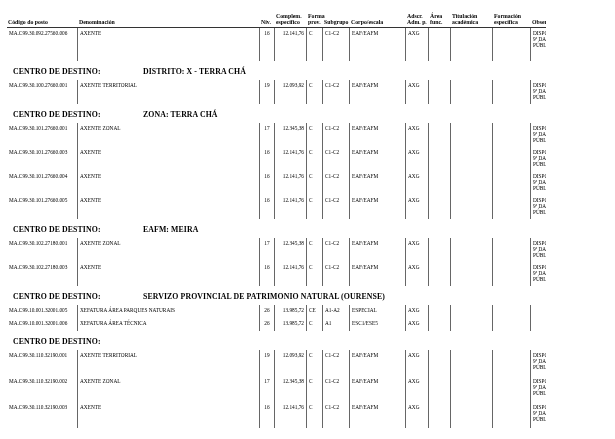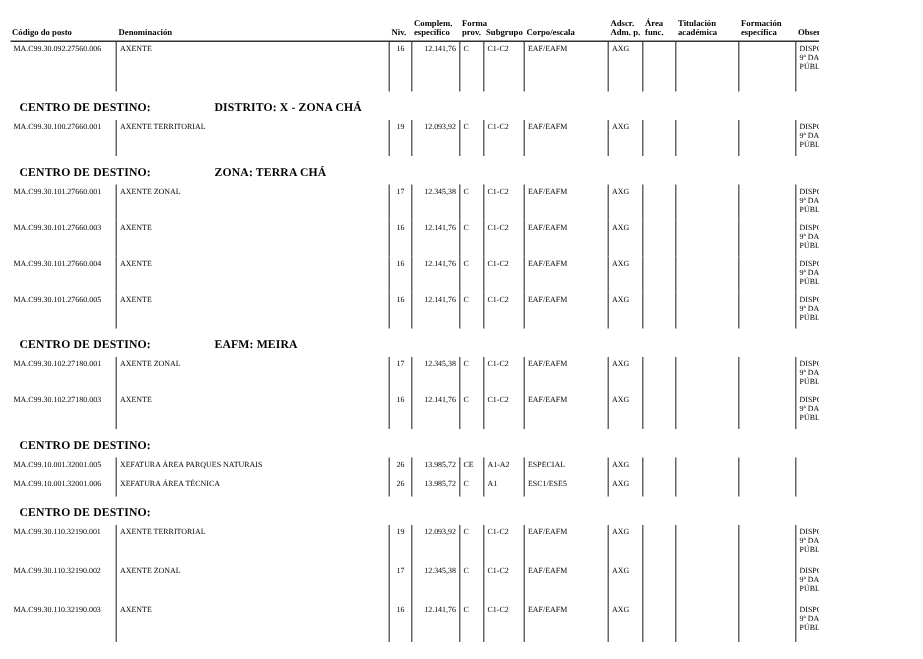--- a/index.html
+++ b/index.html
@@ -60,21 +60,21 @@
         <div class="cell col-adscr">AXG</div>
         <div class="cell col-area"></div>
         <div class="cell col-titulacion"></div>
         <div class="cell col-formacion"></div>
         <div class="cell col-observacions obs">DISPOSICIÓN ADICIONAL
 9ª DA LEI DO EMPREGO
 PÚBLICO DE GALICIA.</div>
       </div>
       <div class="sec-heading">
         <span class="lbl">CENTRO DE DESTINO:</span>
-        <span class="val">DISTRITO: X - ZONA CHÁ</span>
+        <span class="val">DISTRITO: X - TERRA CHÁ</span>
       </div>
       <div class="grid-row data-row row-std">
         <div class="cell col-codigo">MA.C99.30.100.27660.001</div>
         <div class="cell col-denominacion">AXENTE TERRITORIAL</div>
         <div class="cell col-niv">19</div>
         <div class="cell col-complem">12.093,92</div>
         <div class="cell col-forma">C</div>
         <div class="cell col-subgrupo">C1-C2</div>
         <div class="cell col-corpo">EAF/EAFM</div>
         <div class="cell col-adscr">AXG</div>
@@ -184,20 +184,21 @@
         <div class="cell col-adscr">AXG</div>
         <div class="cell col-area"></div>
         <div class="cell col-titulacion"></div>
         <div class="cell col-formacion"></div>
         <div class="cell col-observacions obs">DISPOSICIÓN ADICIONAL
 9ª DA LEI DO EMPREGO
 PÚBLICO DE GALICIA.</div>
       </div>
       <div class="sec-heading">
         <span class="lbl">CENTRO DE DESTINO:</span>
+        <span class="val">SERVIZO PROVINCIAL DE PATRIMONIO NATURAL (OURENSE)</span>
       </div>
       <div class="grid-row data-row row-short">
         <div class="cell col-codigo">MA.C99.10.001.32001.005</div>
         <div class="cell col-denominacion">XEFATURA ÁREA PARQUES NATURAIS</div>
         <div class="cell col-niv">26</div>
         <div class="cell col-complem">13.985,72</div>
         <div class="cell col-forma">CE</div>
         <div class="cell col-subgrupo">A1-A2</div>
         <div class="cell col-corpo">ESPECIAL</div>
         <div class="cell col-adscr">AXG</div>

